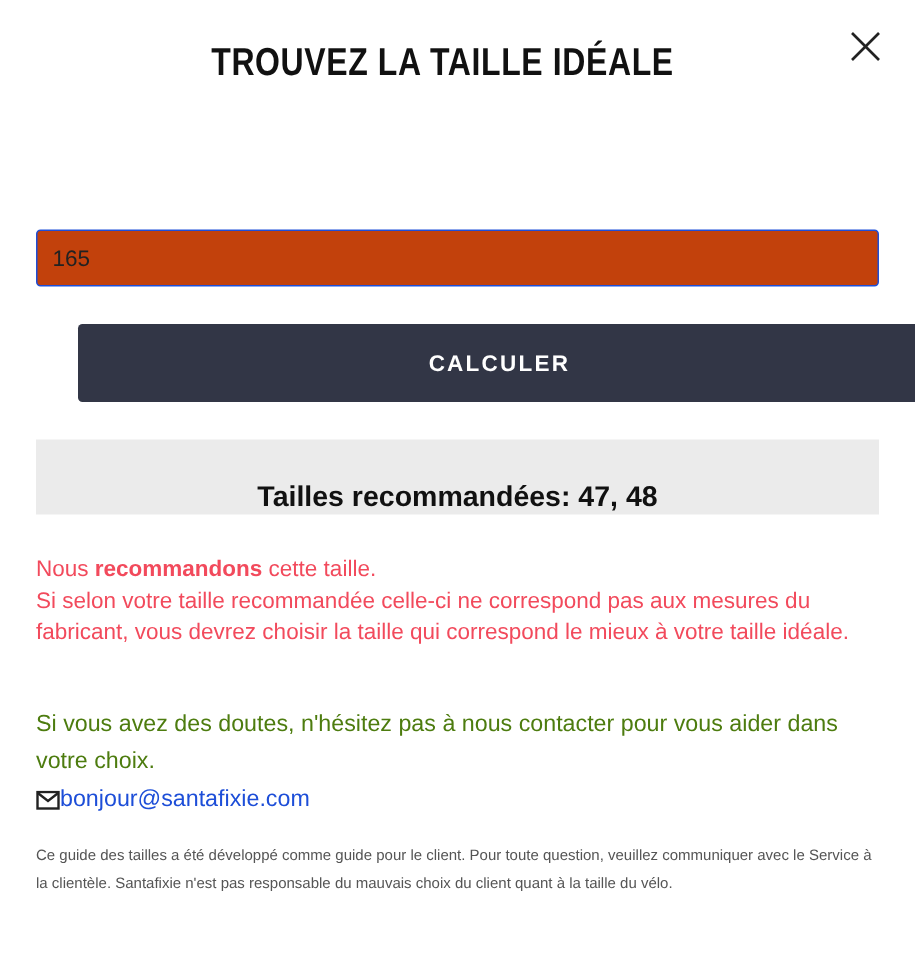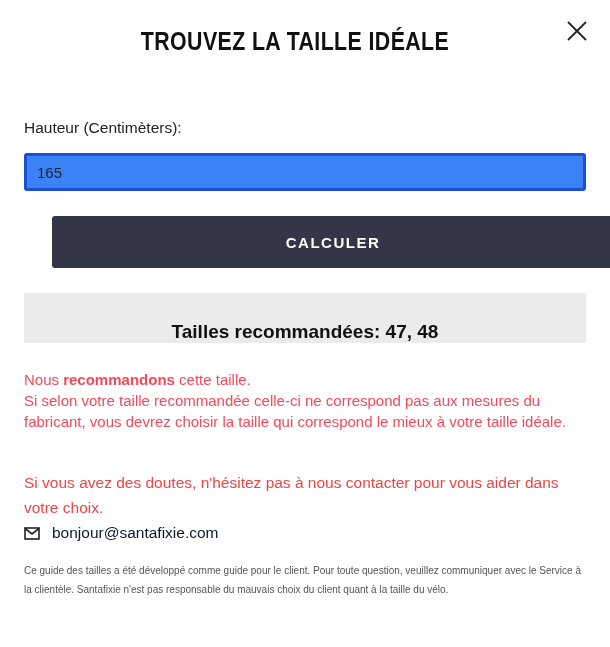--- a/index.html
+++ b/index.html
@@ -8,56 +8,55 @@
     .modal { position: relative; width: 542px; height: 647px; background: #fff; }
     .title {
       position: absolute; top: 26px; left: 0; width: 590px; text-align: center;
       font-family: "Liberation Sans", sans-serif; font-weight: 700; font-size: 26px;
       letter-spacing: 0.5px; color: #111; transform: scaleX(0.82); transform-origin: 295px 0;
     }
     .close { position: absolute; top: 20px; left: 566px; width: 22px; height: 22px; cursor: pointer; }
     .label { position: absolute; top: 119px; left: 24px; font-size: 15.5px; color: #222; }
     .input {
       position: absolute; top: 153px; left: 24px; width: 562px; height: 38px;
-      border: 3px solid #1d4ed8; border-radius: 3px; padding: 0 10px;
-      font-size: 15px; color: #222; font-family: "Liberation Sans", sans-serif; background: #3b82f6;
+      border: 1px solid #1d4ed8; border-radius: 3px; padding: 0 10px;
+      font-size: 15px; color: #222; font-family: "Liberation Sans", sans-serif; background: #c2410c;
     }
     .btn {
       position: absolute; top: 216px; left: 24px; width: 562px; height: 52px;
       background: #323646; color: #fff; border: none; border-radius: 3px;
       font-size: 15px; font-weight: 700; letter-spacing: 1.5px; cursor: pointer;
       font-family: "Liberation Sans", sans-serif;
       margin-left: 28px;
     }
     .result {
       position: absolute; top: 293px; left: 24px; width: 562px; height: 50px;
       background: #ebebeb; display: flex; align-items: flex-end; justify-content: center;
       font-size: 19px; font-weight: 700; color: #111;
     }
     .warn { position: absolute; top: 369px; left: 24px; width: 566px; color: #f24a5c; font-size: 15px; line-height: 21px; }
     .warn b { font-weight: 700; margin-top: 32px; }
-    .help { position: absolute; top: 470px; left: 24px; width: 566px; color: #ef4444; font-size: 15.5px; line-height: 25px; }
-    .email { position: absolute; top: 524px; left: 24px; display: flex; align-items: center; gap: 12px; color: #0f172a; font-size: 15.5px; }
+    .help { position: absolute; top: 470px; left: 24px; width: 566px; color: #4d7c0f; font-size: 15.5px; line-height: 25px; }
+    .email { position: absolute; top: 524px; left: 24px; display: flex; align-items: center; color: #1d4ed8; font-size: 15.5px; }
     .email svg { display: block; }
     .disclaimer { position: absolute; top: 561px; left: 24px; width: 566px; color: #555; font-size: 10px; line-height: 19px; }
   </style>
 </head>
 <body>
 
 <div class="modal">
   <h1 class="title">TROUVEZ LA TAILLE IDÉALE</h1>
 
   <div class="close">
     <svg width="22" height="22" viewBox="0 0 22 22">
       <line x1="2" y1="2" x2="20" y2="20" stroke="#222" stroke-width="1.8"></line>
       <line x1="20" y1="2" x2="2" y2="20" stroke="#222" stroke-width="1.8"></line>
     </svg>
   </div>
 
-  <label class="label">Hauteur (Centimèters):</label>
   <input class="input" type="text" value="165" style="">
 
   <button class="btn">CALCULER</button>
 
   <div class="result">
     <span>Tailles recommandées: 47, 48</span>
   </div>
 
   <div class="warn">
     <div><span>Nous </span><b>recommandons</b><span> cette taille.</span></div>

